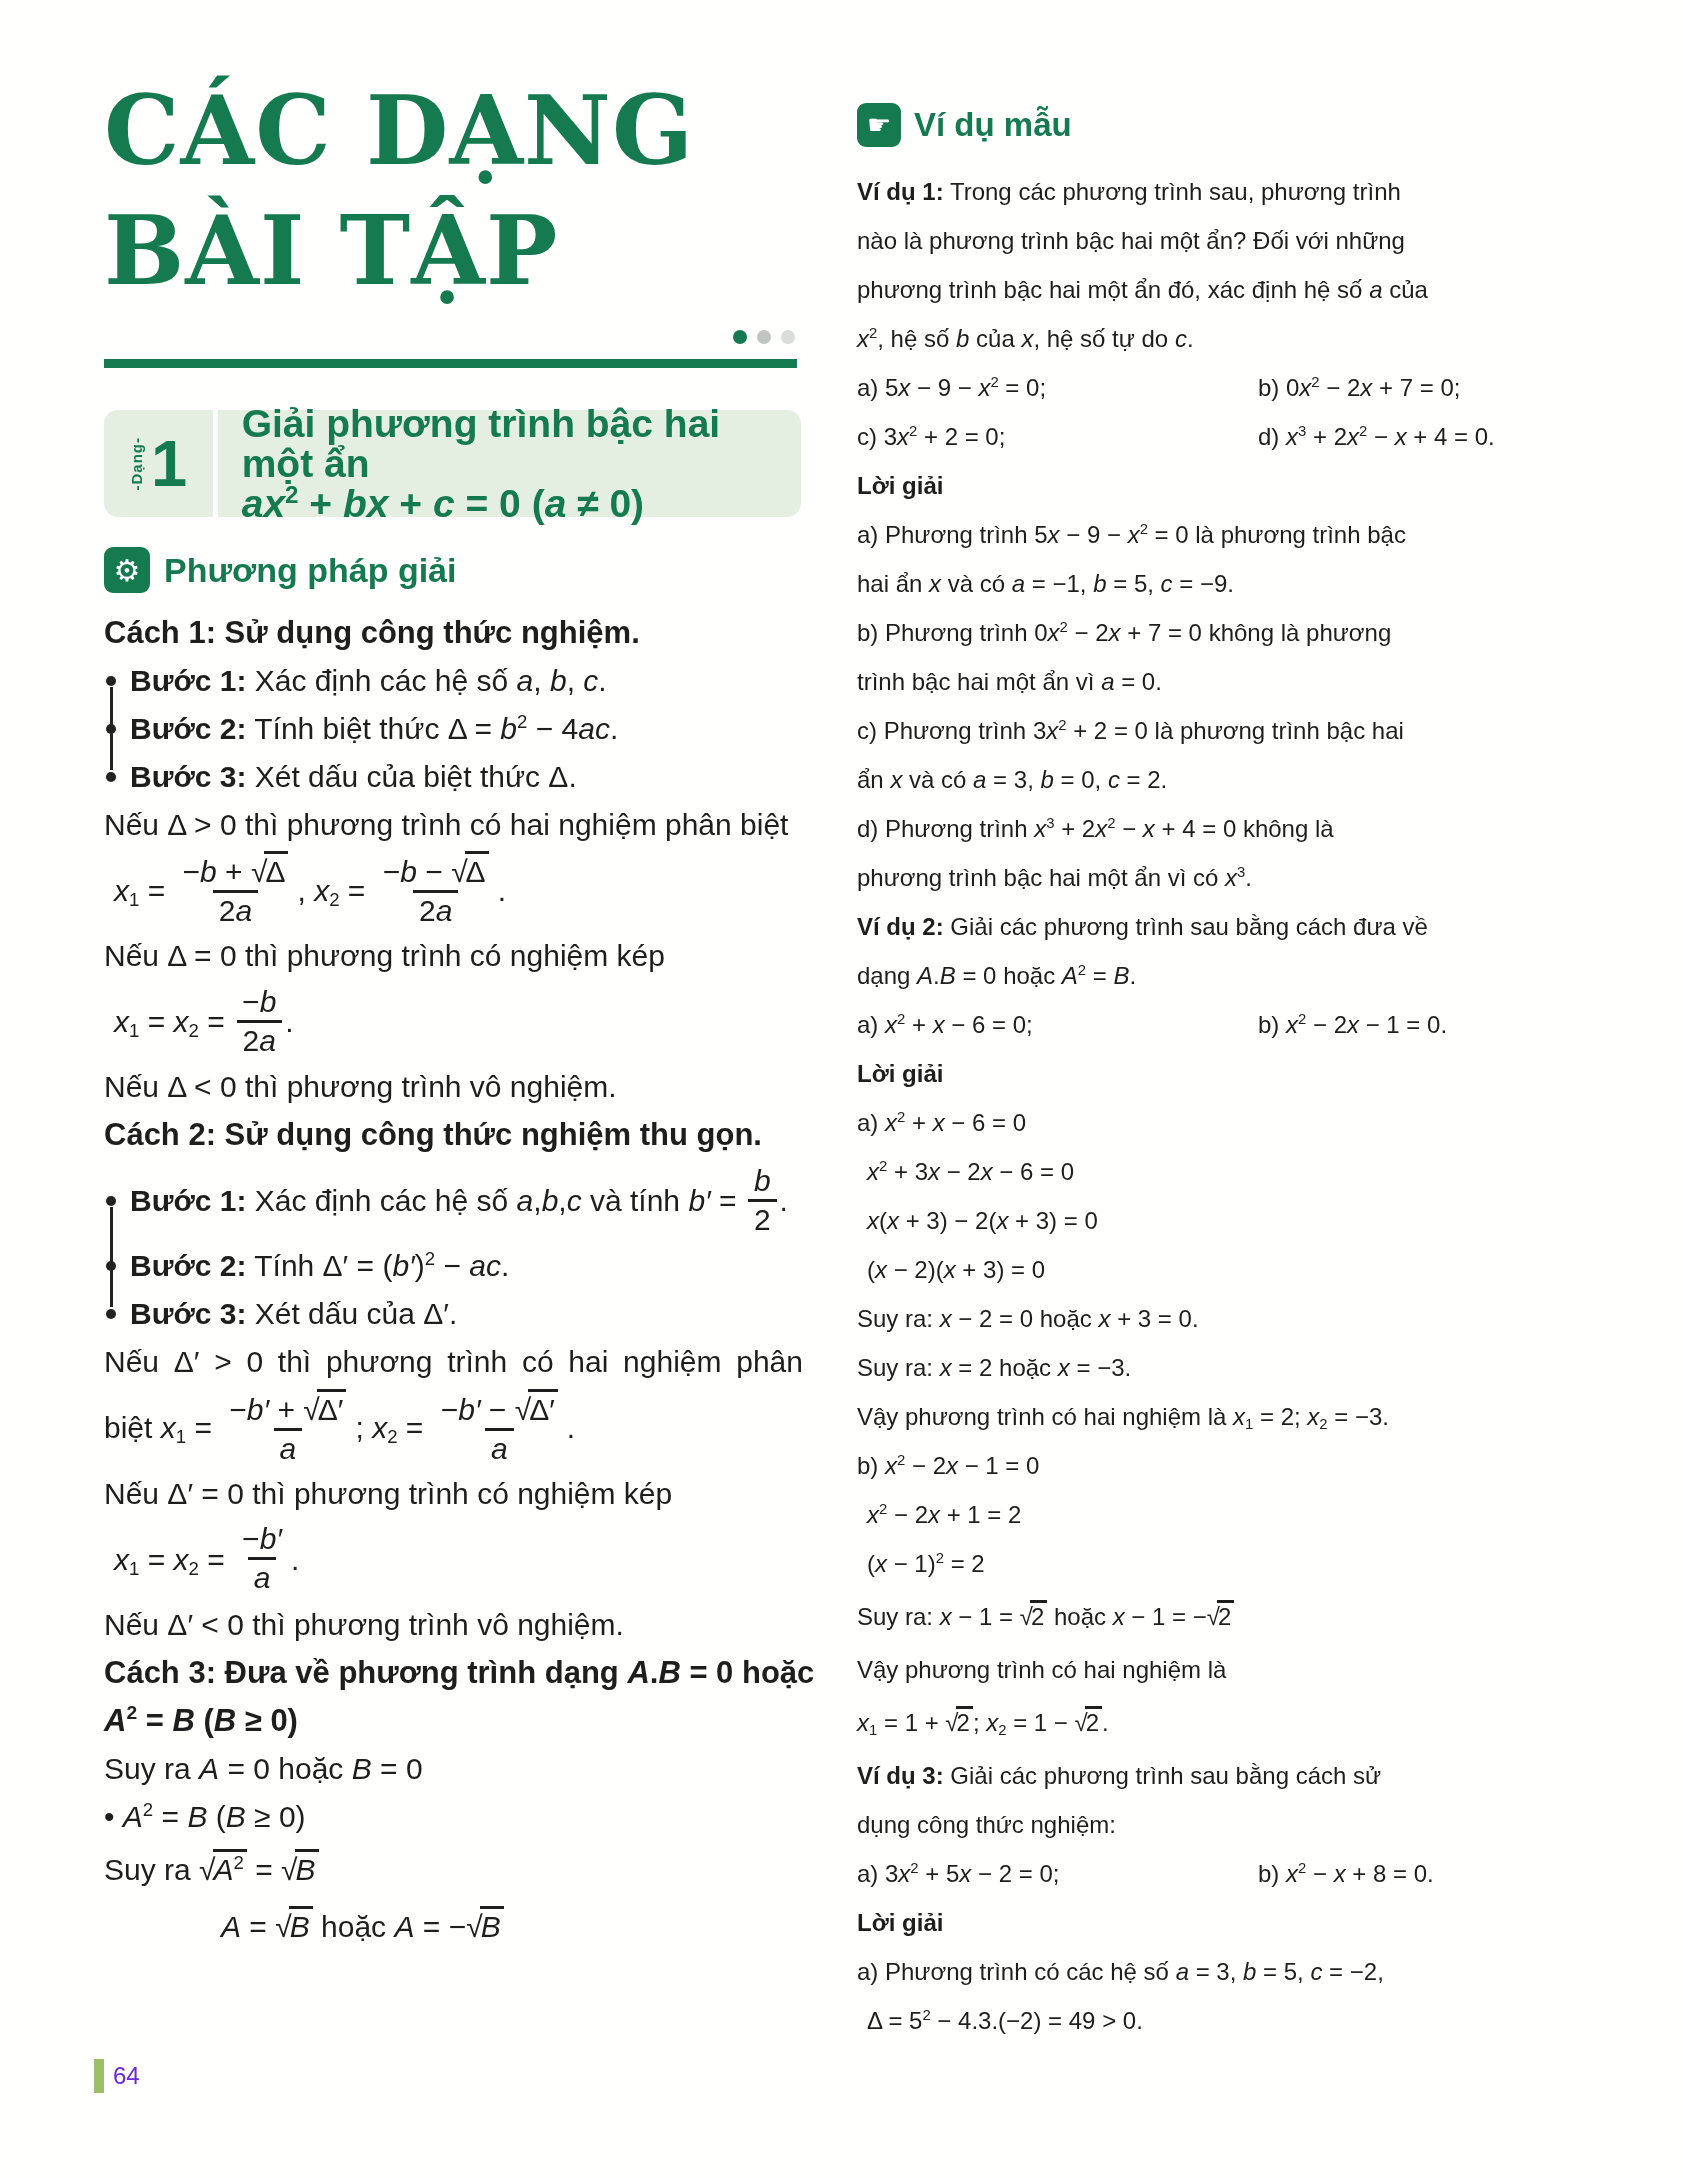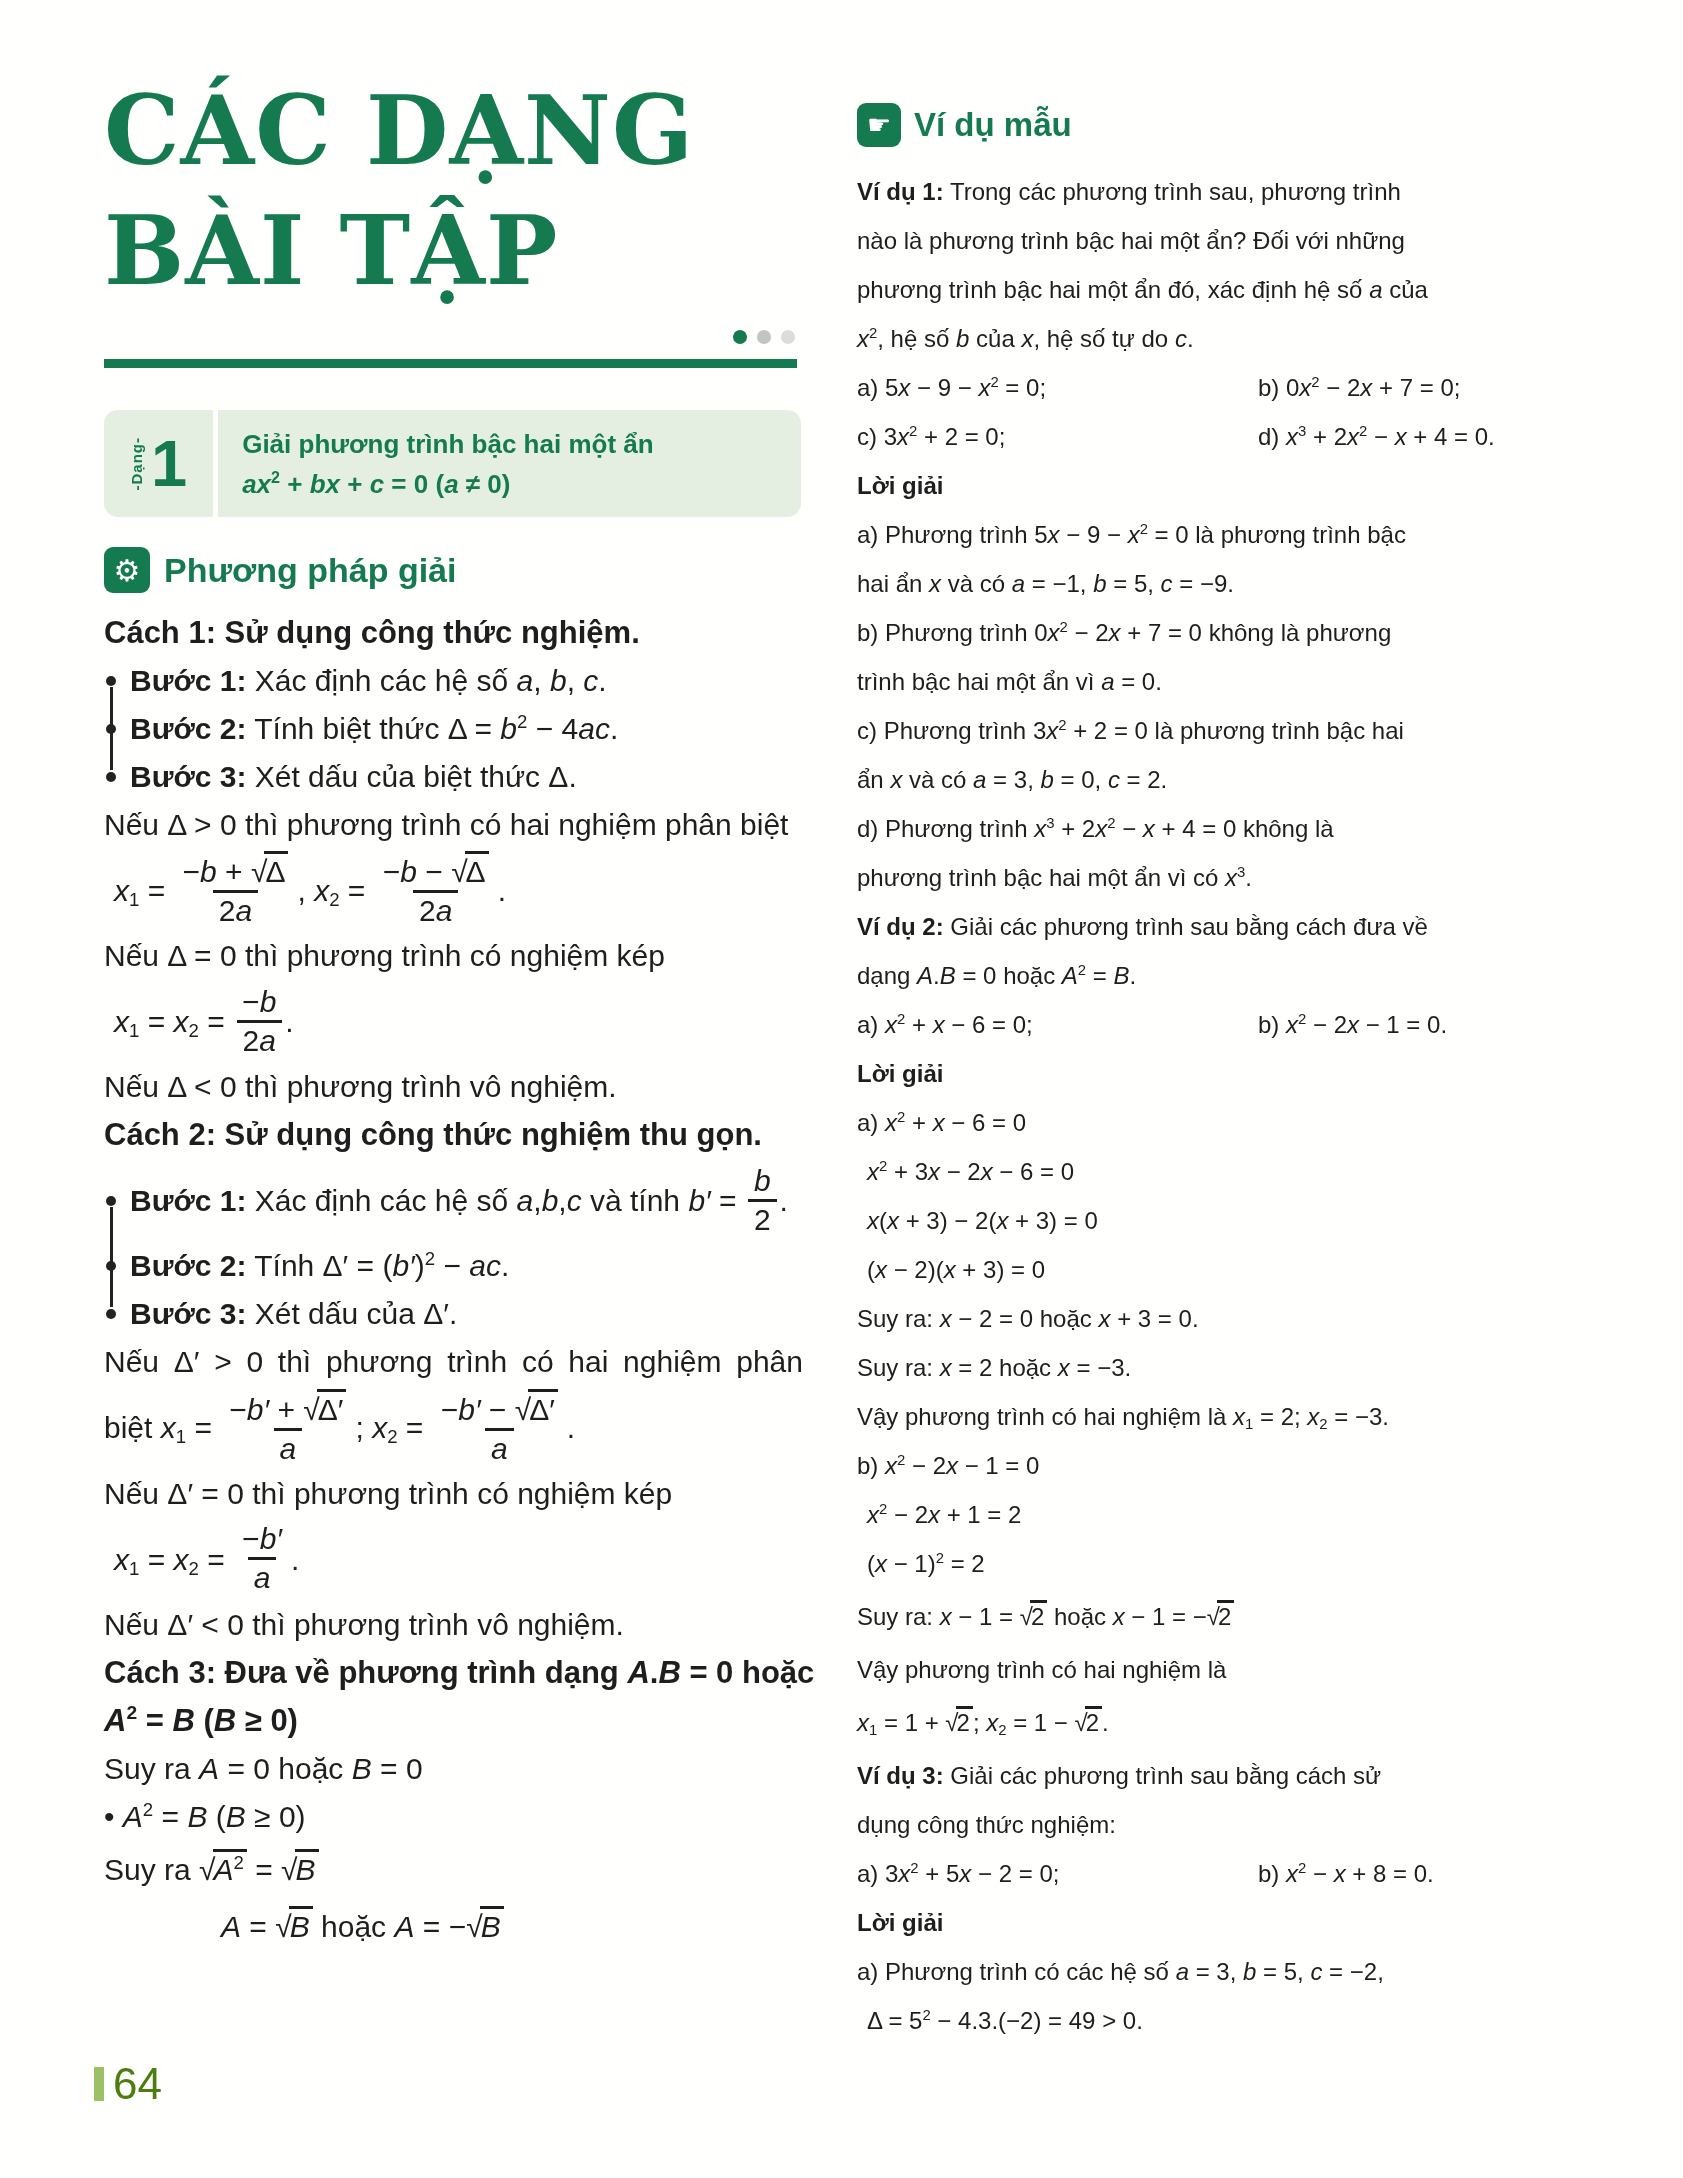--- a/index.html
+++ b/index.html
@@ -14,21 +14,21 @@
   .title-underline{position:absolute;left:0;bottom:0;width:693px;height:9px;background:var(--green);}
   .dots{position:absolute;right:6px;bottom:24px;display:flex;gap:10px;}
   .dot{width:14px;height:14px;border-radius:50%;}
   .dot.d1{background:var(--green);} .dot.d2{background:#c1c6c1;} .dot.d3{background:#dadddA;}
   .dang{margin-top:42px;height:107px;background:var(--boxbg);border-radius:14px;
         display:flex;align-items:center;}
   .dang-side{writing-mode:vertical-rl;transform:rotate(180deg);font-size:15px;font-weight:bold;
              color:var(--green);margin-left:24px;letter-spacing:1px;}
   .dang-num{font-size:65px;font-weight:bold;color:var(--green);line-height:1;margin-left:6px;}
   .dang-div{width:5px;align-self:stretch;background:#ffffff;margin-left:26px;}
-  .dang-txt{margin-left:24px;color:var(--green);font-weight:bold;font-size:26px;line-height:40px;}
+  .dang-txt{margin-left:24px;color:var(--green);font-weight:bold;font-size:39px;line-height:40px;}
   .method-header{margin-top:30px;margin-bottom:16px;display:flex;align-items:center;gap:14px;}
   .sq-icon{width:46px;height:46px;background:var(--green);border-radius:9px;color:#fff;
            display:flex;align-items:center;justify-content:center;font-size:30px;}
   .hdr-label{color:var(--green);font-weight:bold;font-size:34px;}
   
   .right-col{position:absolute;left:857px;top:103px;width:717px;}
   .ex-header{display:flex;align-items:center;gap:13px;margin-bottom:20px;}
   .ex-header .sq-icon{width:44px;height:44px;font-size:27px;}
   .ex-header .hdr-label{font-size:33px;}
   
@@ -58,21 +58,21 @@
                 border-radius:50%;background:#222;}
   .step::after{content:'';position:absolute;left:6px;width:2.5px;background:#222;}
   .step.s1::after{top:calc(50% + 6px);bottom:-1px;}
   .step.s2::after{top:-1px;bottom:-1px;}
   .step.s3::after{top:-1px;height:calc(50% - 6px);}
   .cols{display:flex;}
   .cols .c1{display:inline-block;}
   
   .footer{position:absolute;left:94px;top:2059px;display:flex;align-items:center;gap:9px;}
   .footer-bar{width:10px;height:34px;background:#9cc065;}
-  .page-num{font-size:44px;color:#4d7c0f;}
+  .page-num{font-size:24px;color:#6d28d9;}
 </style>
 </head>
 <body>
 
 <div class="page">
 
   <div class="left-col">
     <div class="big-title">
       <div>CÁC DẠNG</div>
       <div>BÀI TẬP</div>

